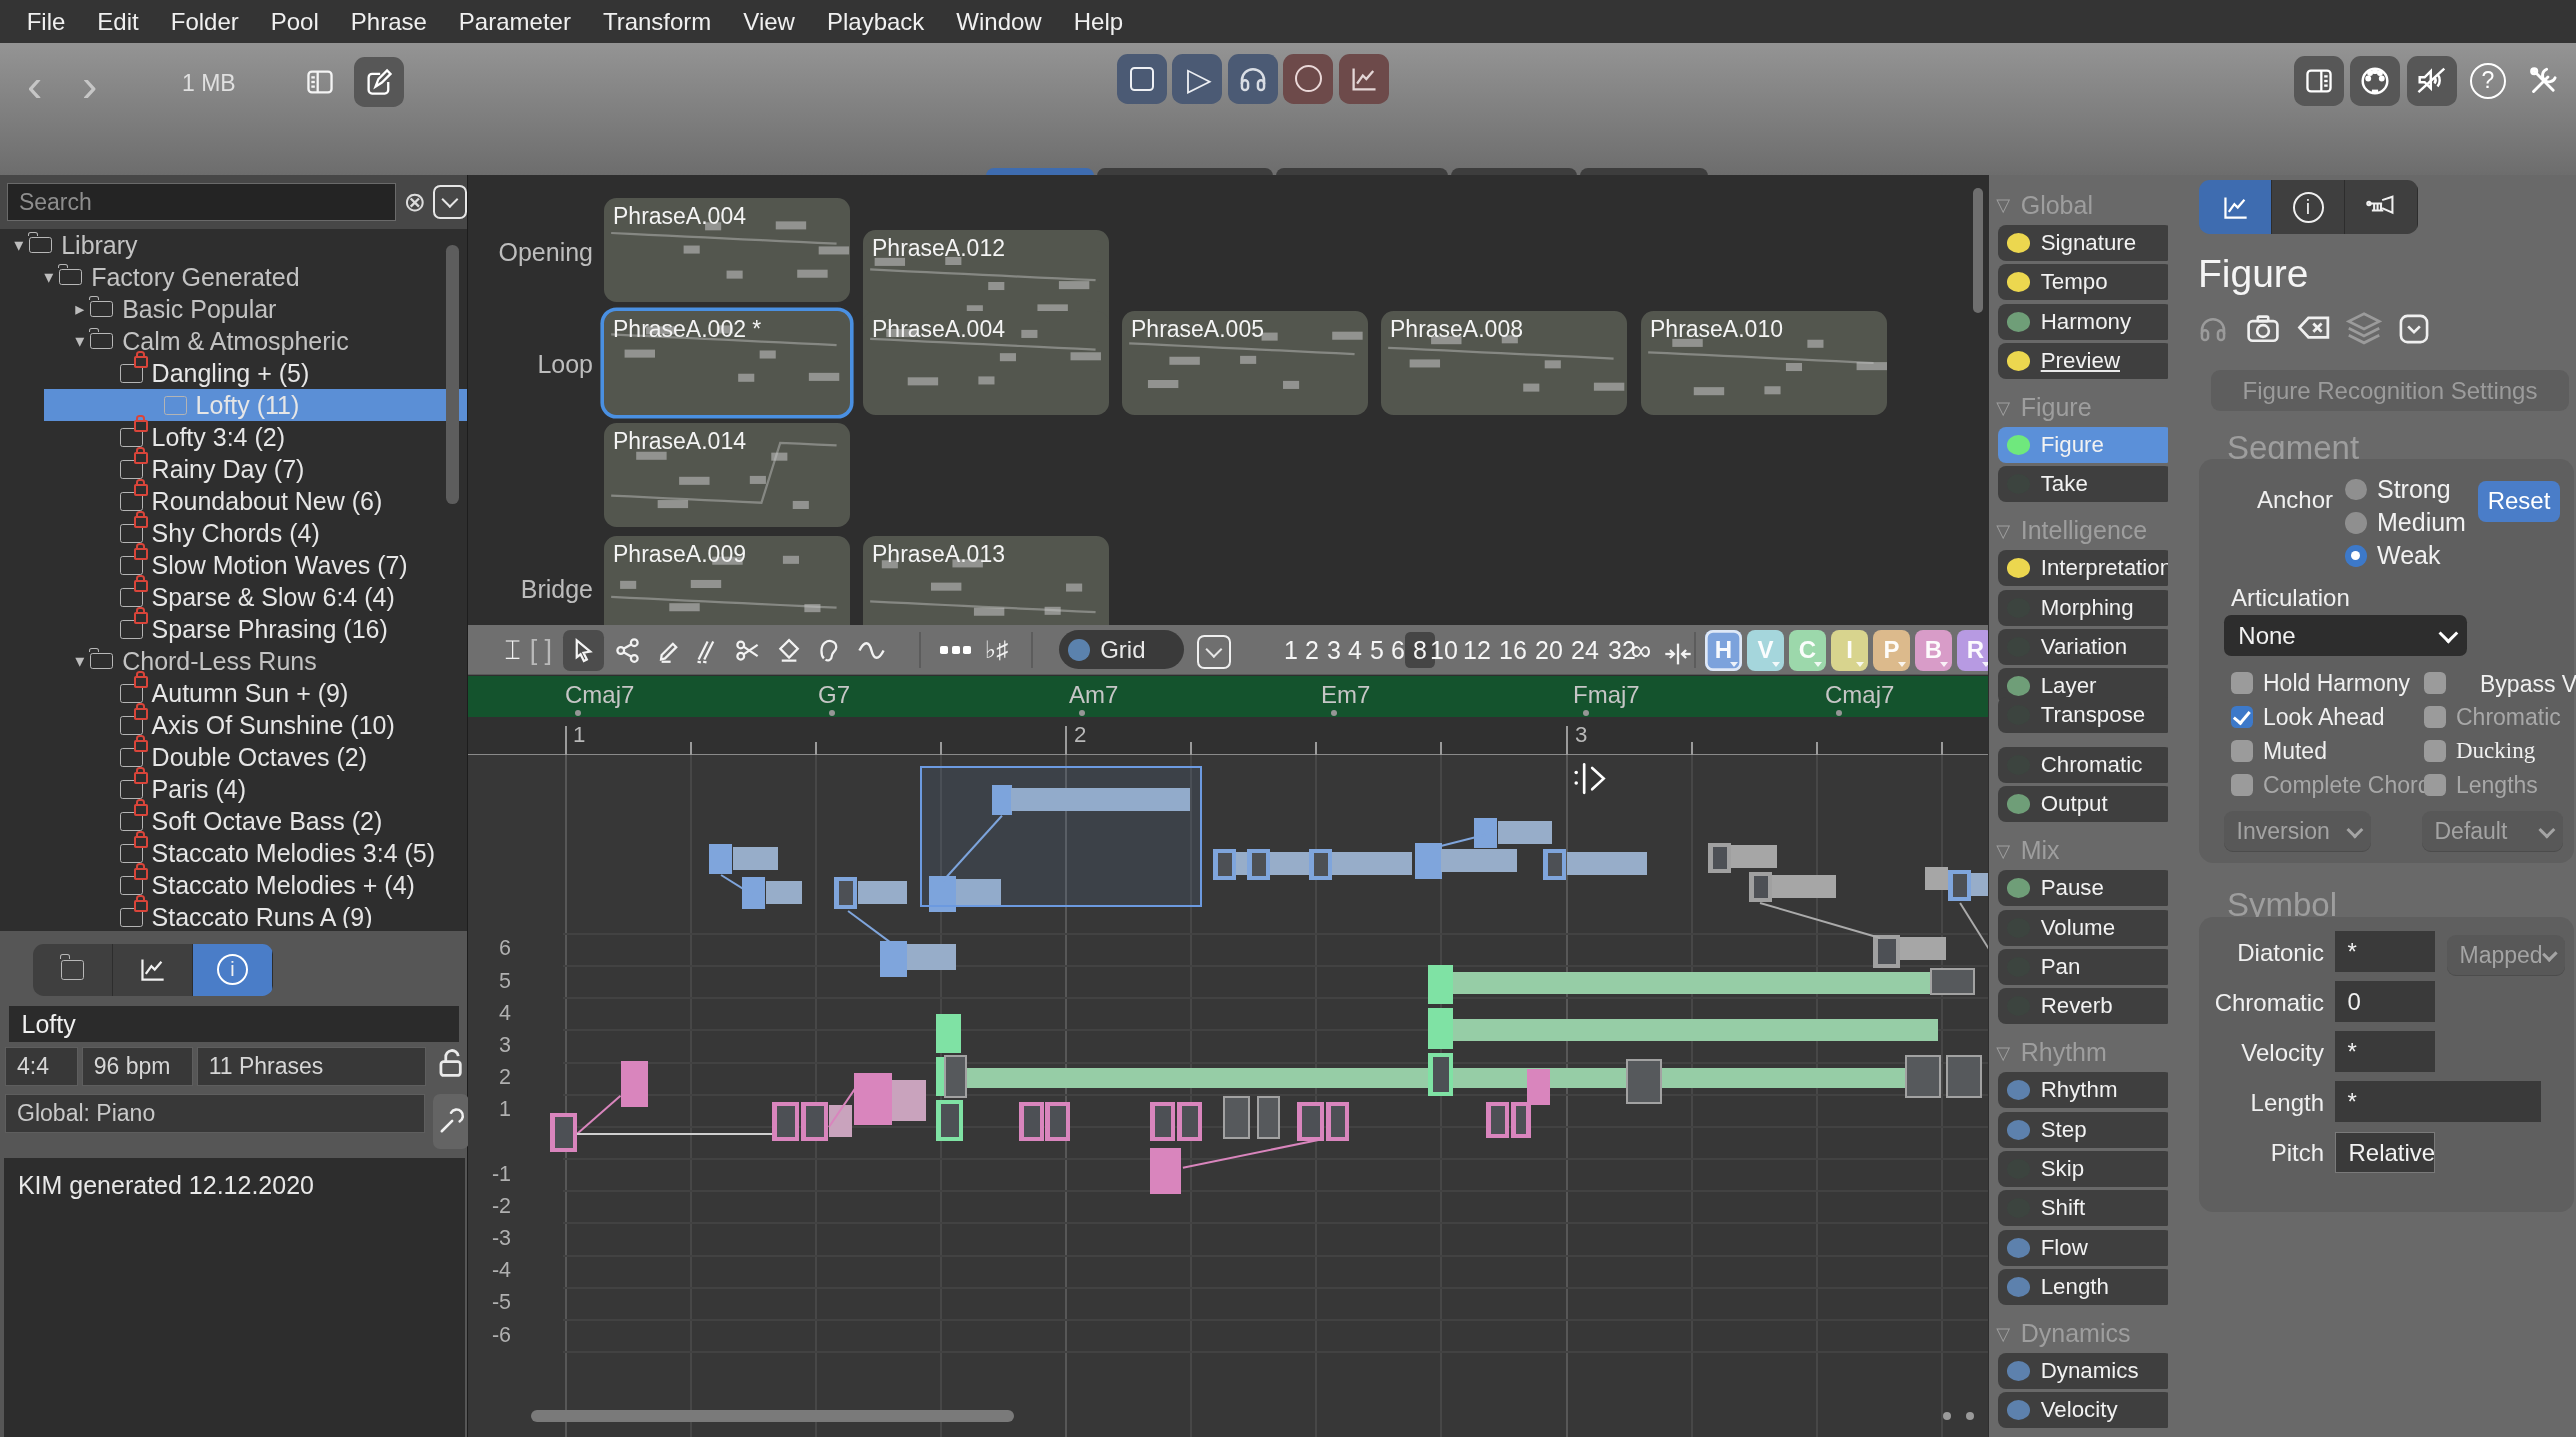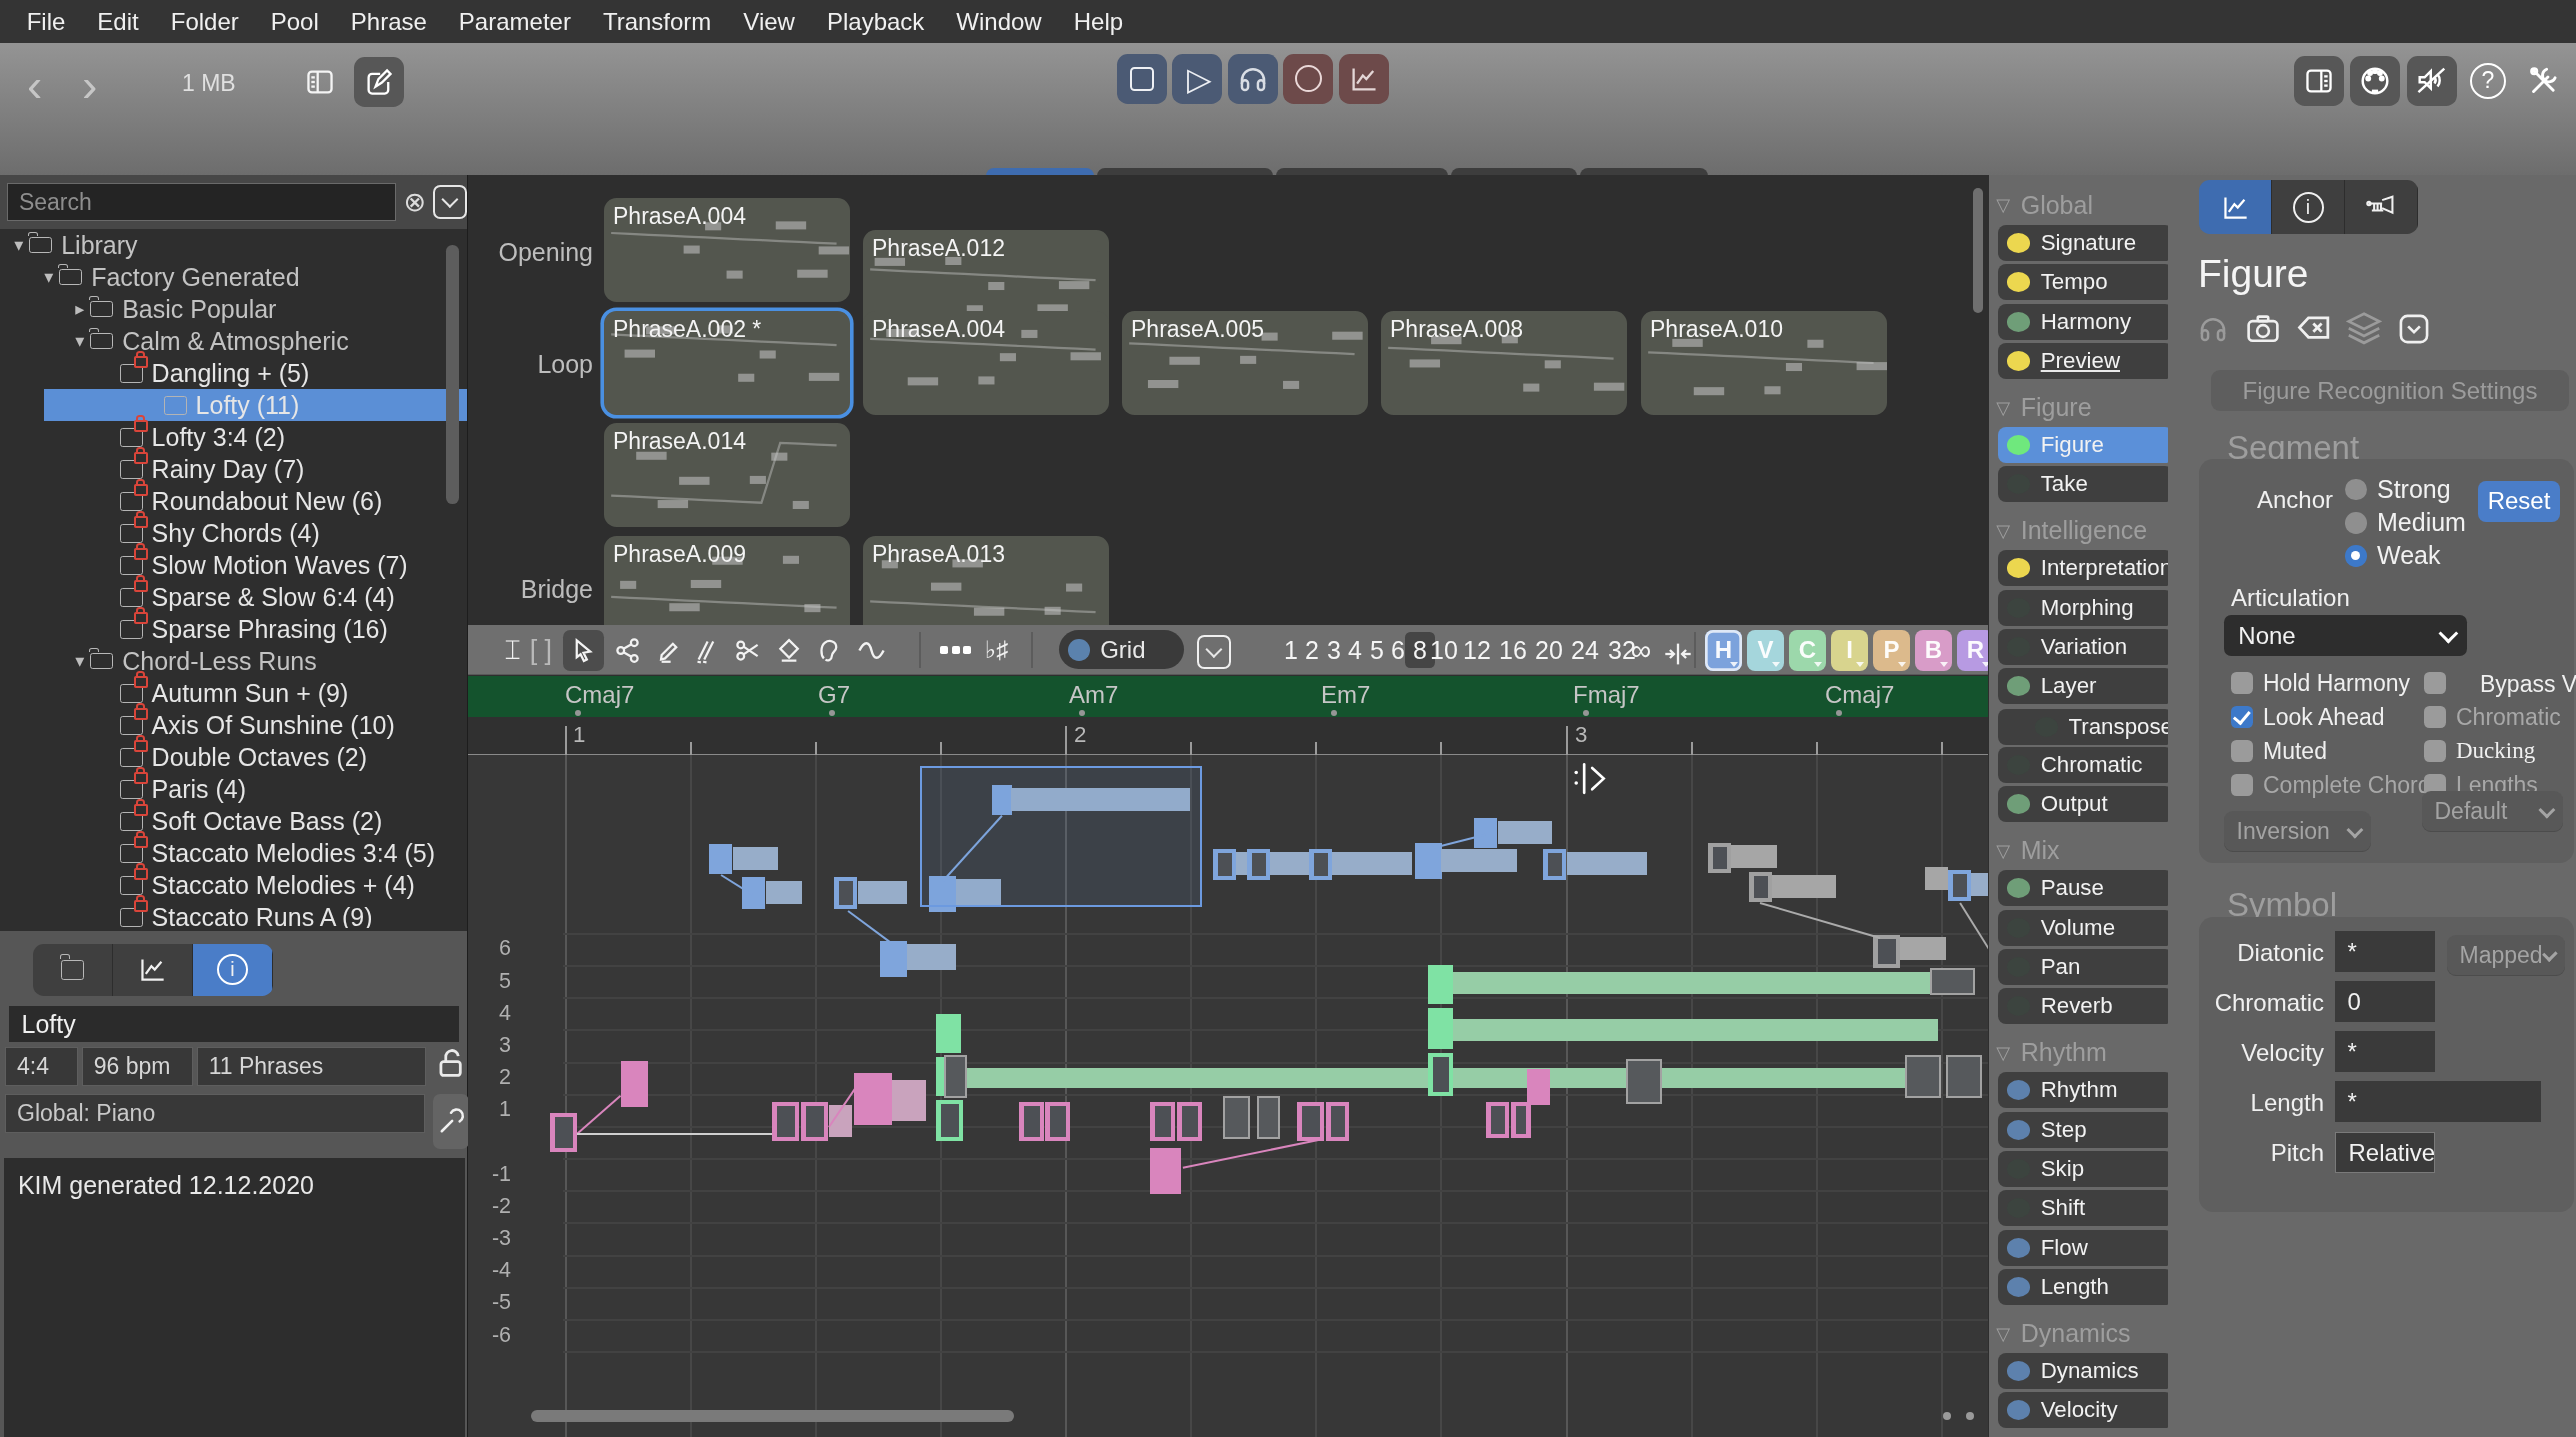--- a/index.html
+++ b/index.html
@@ -976,21 +976,21 @@
       <span>Morphing</span>
     </div>
     <div class="prow" style="top: 454px;">
       <span class="pdot" style="background: rgb(60, 68, 63);"></span>
       <span>Variation</span>
     </div>
     <div class="prow" style="top: 493px;">
       <span class="pdot" style="background: rgb(111, 158, 120);"></span>
       <span>Layer</span>
     </div>
-    <div class="prow" style="top: 534px; justify-content: flex-end;">
+    <div class="prow" style="top: 522px;">
       <span class="pdot" style="background: rgb(60, 68, 63);"></span>
       <span>Transpose</span>
     </div>
     <div class="prow" style="top: 572px;">
       <span class="pdot" style="background: rgb(60, 68, 63);"></span>
       <span>Chromatic</span>
     </div>
     <div class="prow" style="top: 611px;">
       <span class="pdot" style="background: rgb(111, 158, 120);"></span>
       <span>Output</span>
@@ -1158,21 +1158,21 @@
         <div class="cblabel" style="left: 257px; top: 279px; font-family: Liberation Serif, serif;">Ducking</div>
         <div class="cb" style="left: 32px; top: 315px;"></div>
         <div class="cblabel dim" style="left: 64px; top: 313px;">Complete Chord</div>
         <div class="cb" style="left: 225px; top: 315px;"></div>
         <div class="cblabel dim" style="left: 257px; top: 313px;">Lengths</div>
       </div>
     <div class="pill" style="left:25px;top:352px;width:147px;">
       <span style="overflow:hidden;white-space:nowrap;max-width:98px;">Inversion F</span>
       <span class="dcaret"></span>
     </div>
-    <div class="pill" style="left:223px;top:332px;width:141px;">
+    <div class="pill" style="left:223px;top:352px;width:141px;">
       <span>Default</span>
       <span class="dcaret"></span>
     </div>
   </div>
 
   <div class="sect-label" style="top:711px;">Symbol</div>
   <div class="ipanel" style="top:742px;height:295px;" id="sympanel">
       <div class="ilabel r" style="left: 0px; top: 21.5px; width: 125px;">Diatonic</div>
       <div class="sym-input" style="left: 136px; top: 14.3px; width: 100px; height: 41px;">*</div>
       <div class="pill" style="left: 248px; top: 18px; width: 118px;">

